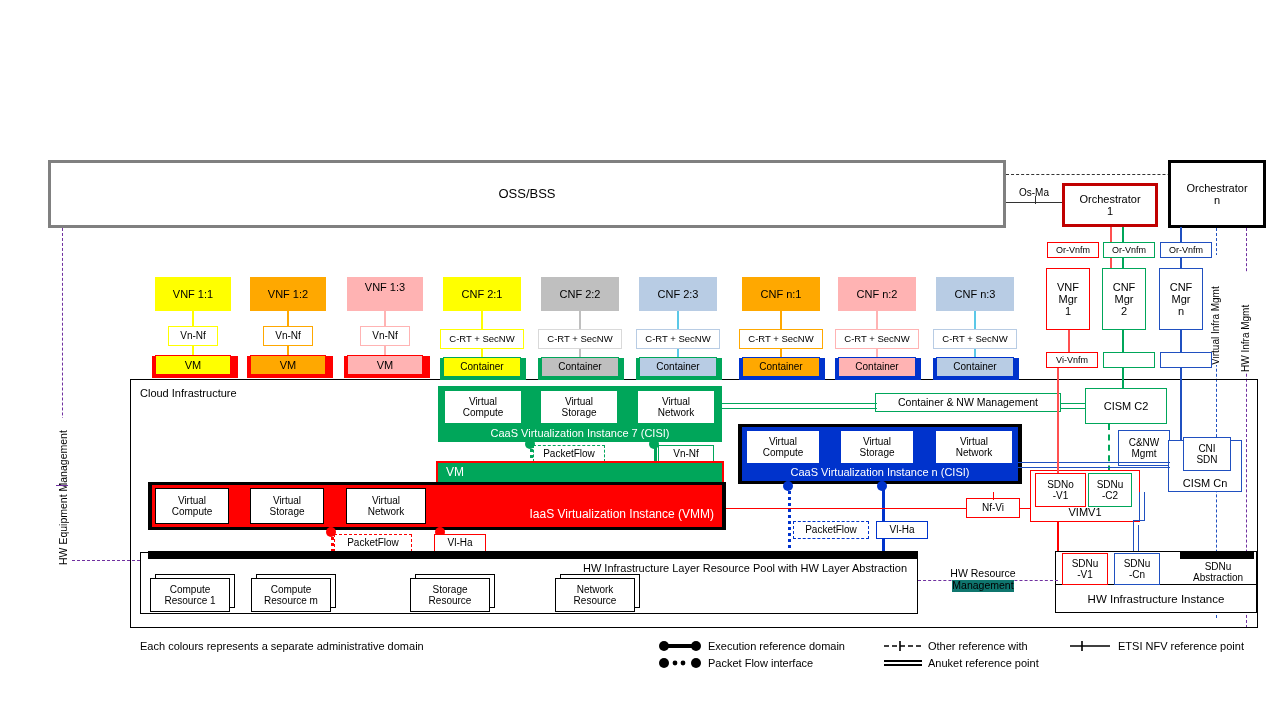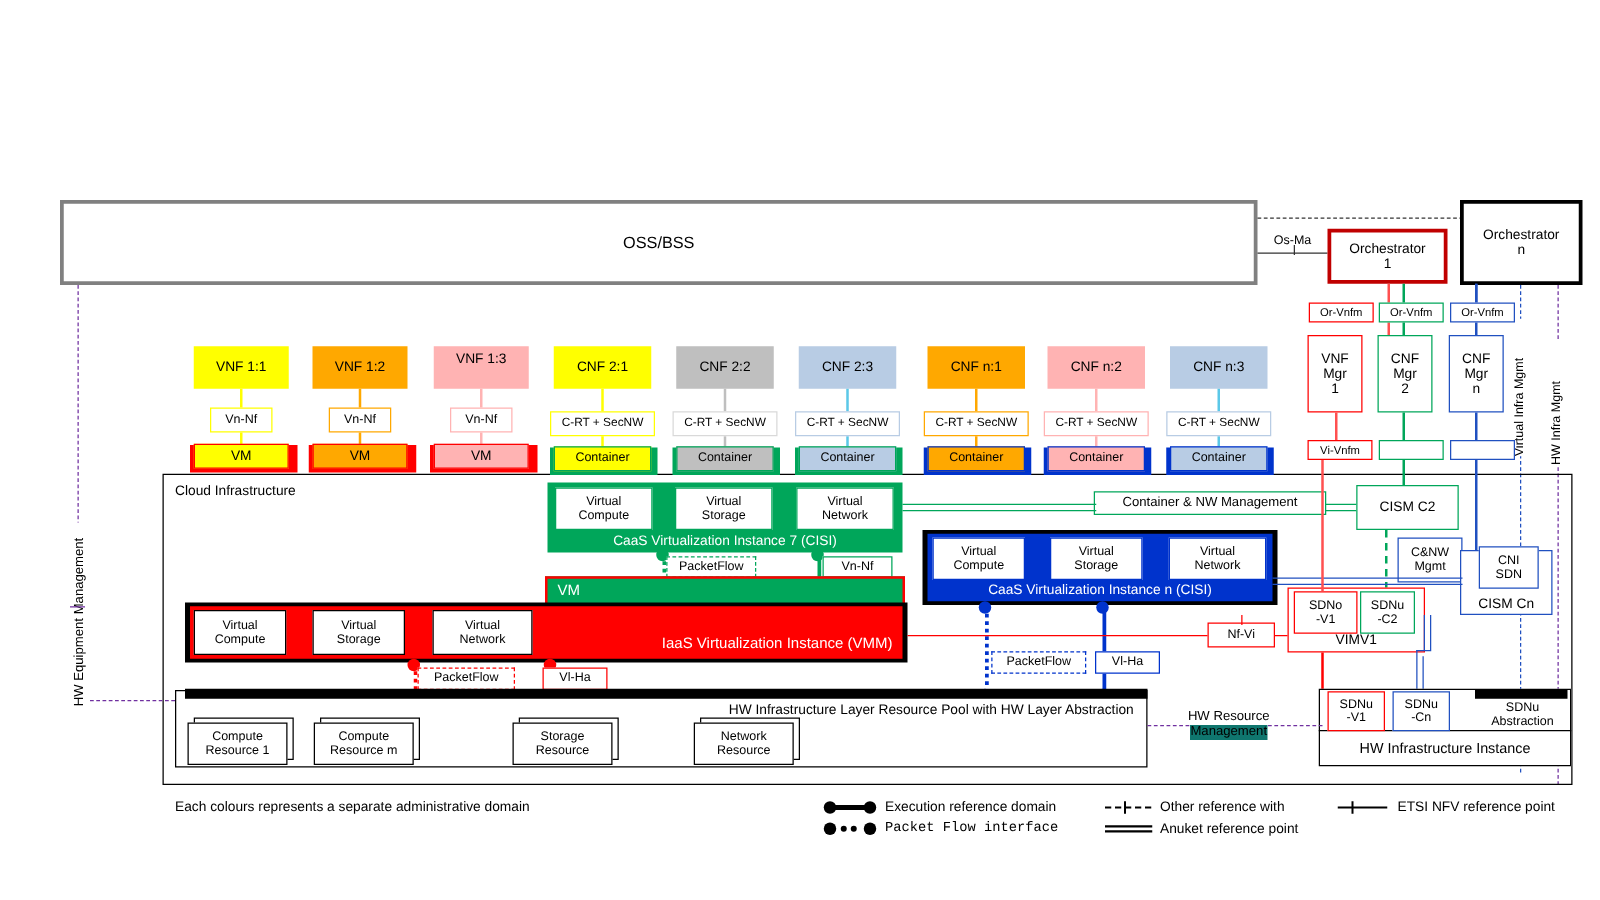--- a/index.html
+++ b/index.html
@@ -351,21 +351,21 @@
 <div class="abs lft" style="left:702px;top:638px;width:160px;height:16px;font-size:11px;">Execution reference domain</div>
 
 <div class="abs" style="left:658px;top:657px;width:44px;height:12px;">
   <svg width="44" height="12" viewBox="0 0 44 12">
       <circle cx="6" cy="6" r="5" fill="#000"></circle>
       <circle cx="17" cy="6" r="2.4" fill="#000"></circle>
       <circle cx="25" cy="6" r="2.4" fill="#000"></circle>
       <circle cx="38" cy="6" r="5" fill="#000"></circle>
     </svg>
 </div>
-<div class="abs lft" style="left:702px;top:655px;width:160px;height:16px;font-size:11px;font-family:Liberation Mono, monospace;">Packet Flow interface</div>
+<div class="abs lft" style="left:702px;top:655px;width:160px;height:16px;font-size:11px;">Packet Flow interface</div>
 
 <div class="abs" style="left:884px;top:640px;width:38px;height:12px;">
   <svg width="38" height="12" viewBox="0 0 38 12">
       <line x1="0" y1="6" x2="38" y2="6" stroke="#000" stroke-width="1.6" stroke-dasharray="5,3"></line>
       <line x1="16" y1="1" x2="16" y2="11" stroke="#000" stroke-width="1.6"></line>
     </svg>
 </div>
 <div class="abs lft" style="left:922px;top:638px;width:150px;height:16px;font-size:11px;">Other reference with</div>
 
 <div class="abs" style="left:884px;top:657px;width:38px;height:12px;">

